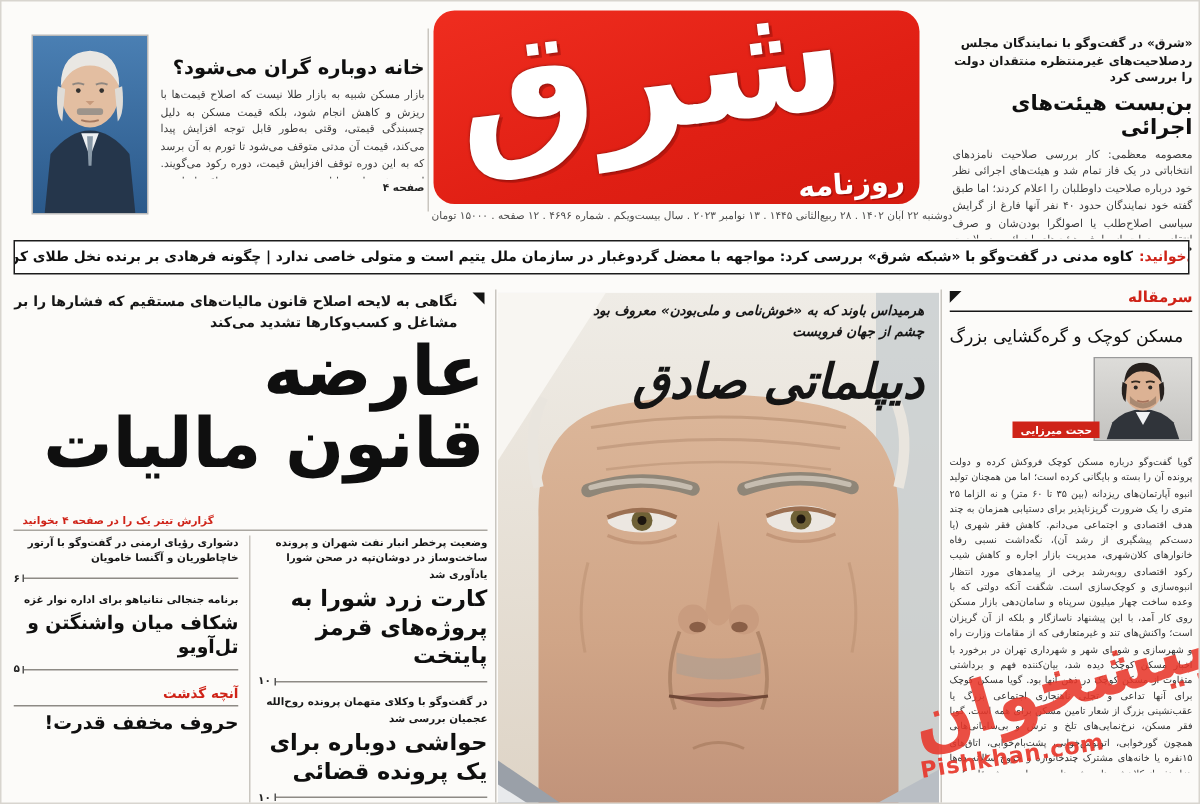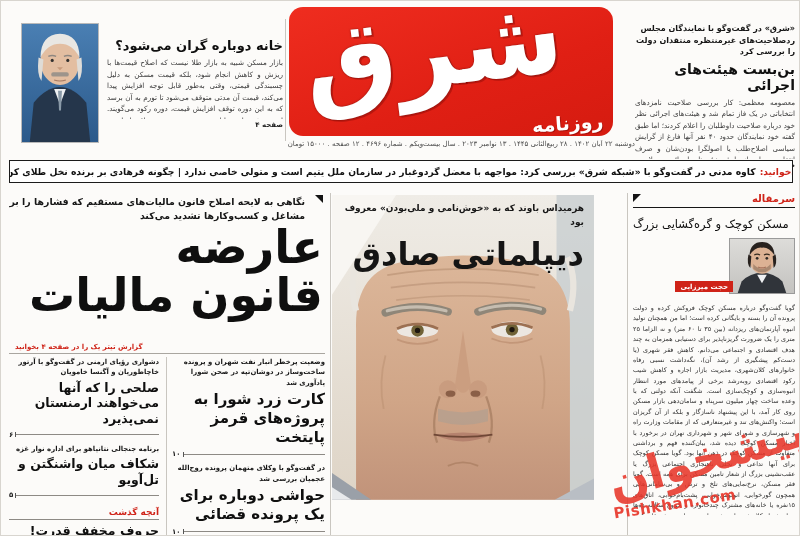--- a/index.html
+++ b/index.html
@@ -78,21 +78,21 @@
   .subcol-inner .headline{ font-size:15px; }
   .subcol-outer .headline{ font-size:12.5px; }
   .pagemark{ display:flex; align-items:center; direction:ltr; margin:4px 0 5px 0; }
   .pagemark .num{ font-size:7px; font-weight:bold; color:#222; margin-right:2px; }
   .pagemark .tick{ width:1px; height:5px; background:#555; }
   .pagemark .rule{ flex:1; height:1px; background:#8d8a85; }
   .section-label{ direction:rtl; text-align:right; color:#cf2318; font-weight:bold;
     font-size:9px; padding:3px 0 2px 0; border-bottom:1px solid #8d8a85; margin-bottom:3px; }
 
   
-  .photo-block{ position:absolute; left:331px; top:194px; width:262px; height:342px; overflow:hidden; }
+  .photo-block{ position:absolute; left:331px; top:194px; width:294px; height:342px; overflow:hidden;font-style:italic; }
   .photo-block svg{ position:absolute; inset:0; }
   .photo-kickers{ position:absolute; right:10px; top:7px; }
   .photo-kickers .kicker{ font-size:9px; line-height:1.5; }
   .photo-headline{ position:absolute; right:10px; top:40px; font-size:32px; font-weight:bold;
     color:#151515; direction:rtl; }
 
   
   .editorial{ position:absolute; left:632px; top:192px; width:162px; height:344px; overflow:hidden; }
   .ed-header{ position:relative; border-bottom:1.6px solid #161616; padding-bottom:3px; }
   .ed-tri{ position:absolute; left:0; top:1px; width:0; height:0;
@@ -193,21 +193,20 @@
     <div class="pagemark">
       <span class="num">۱۰</span>
       <span class="tick"></span>
       <span class="rule"></span>
     </div>
 
   </section>
 
   <section class="subcol subcol-outer">
     <div class="kicker">دشواری رؤیای ارمنی در گفت‌وگو با آرتور خاچاطوریان و آگنسا خامویان</div>
-    <h3 class="headline">صلحی را که آنها می‌خواهند ارمنستان نمی‌پذیرد</h3>
     <div class="pagemark">
       <span class="num">۶</span>
       <span class="tick"></span>
       <span class="rule"></span>
     </div>
     <div class="kicker">برنامه جنجالی نتانیاهو برای اداره نوار غزه</div>
     <h3 class="headline">شکاف میان واشنگتن و تل‌آویو</h3>
     <div class="pagemark">
       <span class="num">۵</span>
       <span class="tick"></span>
@@ -266,20 +265,21 @@
       <path d="M130,304 Q147,296 164,304" stroke="#a87c60" stroke-width="2" fill="none" opacity="0.7"></path>
       <path d="M60,180 Q52,210 58,240" stroke="#b68b6d" stroke-width="2" fill="none" opacity="0.45"></path>
       <path d="M234,180 Q242,210 236,240" stroke="#b68b6d" stroke-width="2" fill="none" opacity="0.45"></path>
       <path d="M0,312 L44,342 L0,342 Z" fill="#9aa0a8"></path>
       <path d="M0,328 L22,342 L0,342 Z" fill="#e8eaec"></path>
       <path d="M294,318 L294,342 L250,342 Z" fill="#b9bec4"></path>
       <polygon points="0,0 72,0 0,112" fill="#f8f6f2"></polygon>
     </svg>
     <div class="photo-kickers">
       <div class="kicker">هرمیداس باوند که به «خوش‌نامی و ملی‌بودن» معروف بود</div>
+      <div class="kicker">چشم از جهان فروبست</div>
     </div>
     <h1 class="photo-headline">دیپلماتی صادق</h1>
   </section>
 
   <aside class="editorial">
     <div class="ed-header">
       <div class="ed-tri"></div>
       <div class="ed-label">سرمقاله</div>
     </div>
     <h2 class="ed-headline">مسکن کوچک و گره‌گشایی بزرگ</h2>

